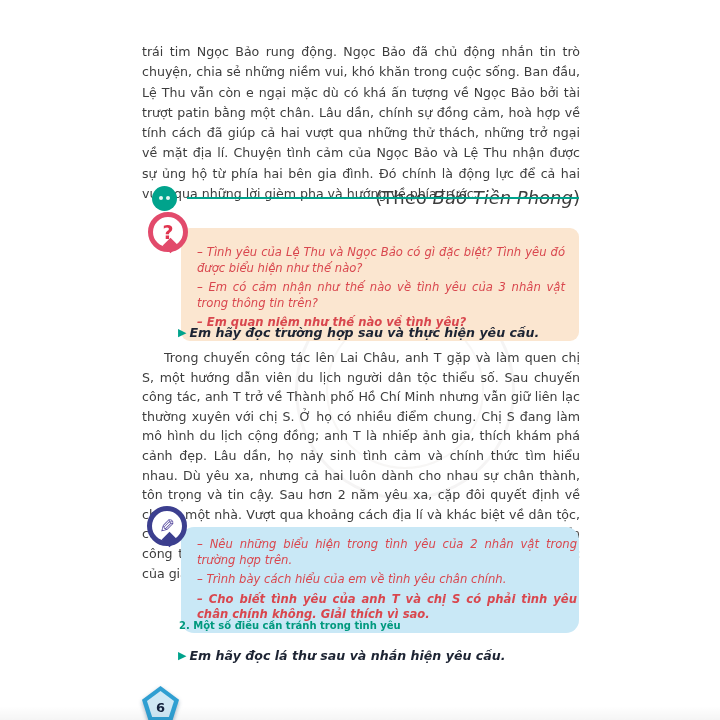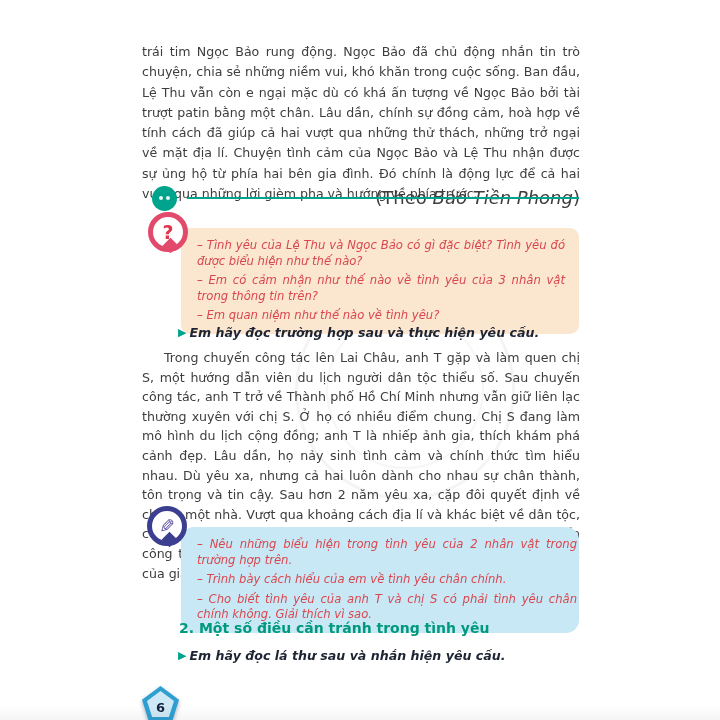--- a/index.html
+++ b/index.html
@@ -64,53 +64,53 @@
   .p-icon { left:147px; top:506px; border:5px solid #3c3f8f; }
   .p-icon .tail { background:#3c3f8f; }
   .p-icon .glyph {
     color:#5c50a2; font-size:19px; line-height:1;
     transform:scaleX(-1); display:inline-block;
   }
 
   .orange-box {
     position:absolute; left:181px; top:228px; width:398px; min-height:84px;
     background:#fbe6d0; border-radius:9px;
-    padding:10px 14px 10px 16px;
+    padding:17px 14px 10px 16px;
   }
   .blue-box {
     position:absolute; left:181px; top:527px; width:398px; min-height:85px;
     background:#c9e8f6; border-radius:13px;
     padding:10px 2px 10px 16px;
   }
   .box-item {
     font-size:11.6px; line-height:15.6px;
     font-style:italic; color:#d9474e; text-align:justify;
     margin-bottom:4px;
   }
-  .box-item:last-child { margin-bottom:0; }
+  .box-item:last-child { margin-bottom:0;font-weight:bold; }
 
   .instruction {
     position:absolute; left:178px; width:402px;
     font-size:12.6px; font-weight:bold; font-style:italic; color:#1d2433;
     display:flex; align-items:baseline;
   }
   .instr-1 { top:325px; }
   .instr-2 { top:648px; }
   .instruction .arrow {
     color:#00a38c; font-style:normal; font-size:11px; margin-right:3px;
     position:relative; top:-1px;
   }
   .case-para {
     position:absolute; left:142px; top:348px; width:438px;
     font-size:12.6px; line-height:19.6px; text-align:justify;
     text-indent:22px; color:#3d3d3d;
   }
   .section-heading {
     position:absolute; left:179px; top:620px; width:400px;
-    font-size:14px; font-weight:bold; color:#00997e;
+    font-size:10px; font-weight:bold; color:#00997e;
   }
 
   .pentagon-wrap {
     position:absolute; left:142px; top:686px; width:37px; height:36px;
     filter:drop-shadow(0 2px 2px rgba(0,40,80,0.35));
   }
   .pentagon-outer {
     position:absolute; inset:0;
     clip-path:polygon(50% 0%, 100% 38%, 81% 100%, 19% 100%, 0% 38%);
     background:#2f9fd2;

